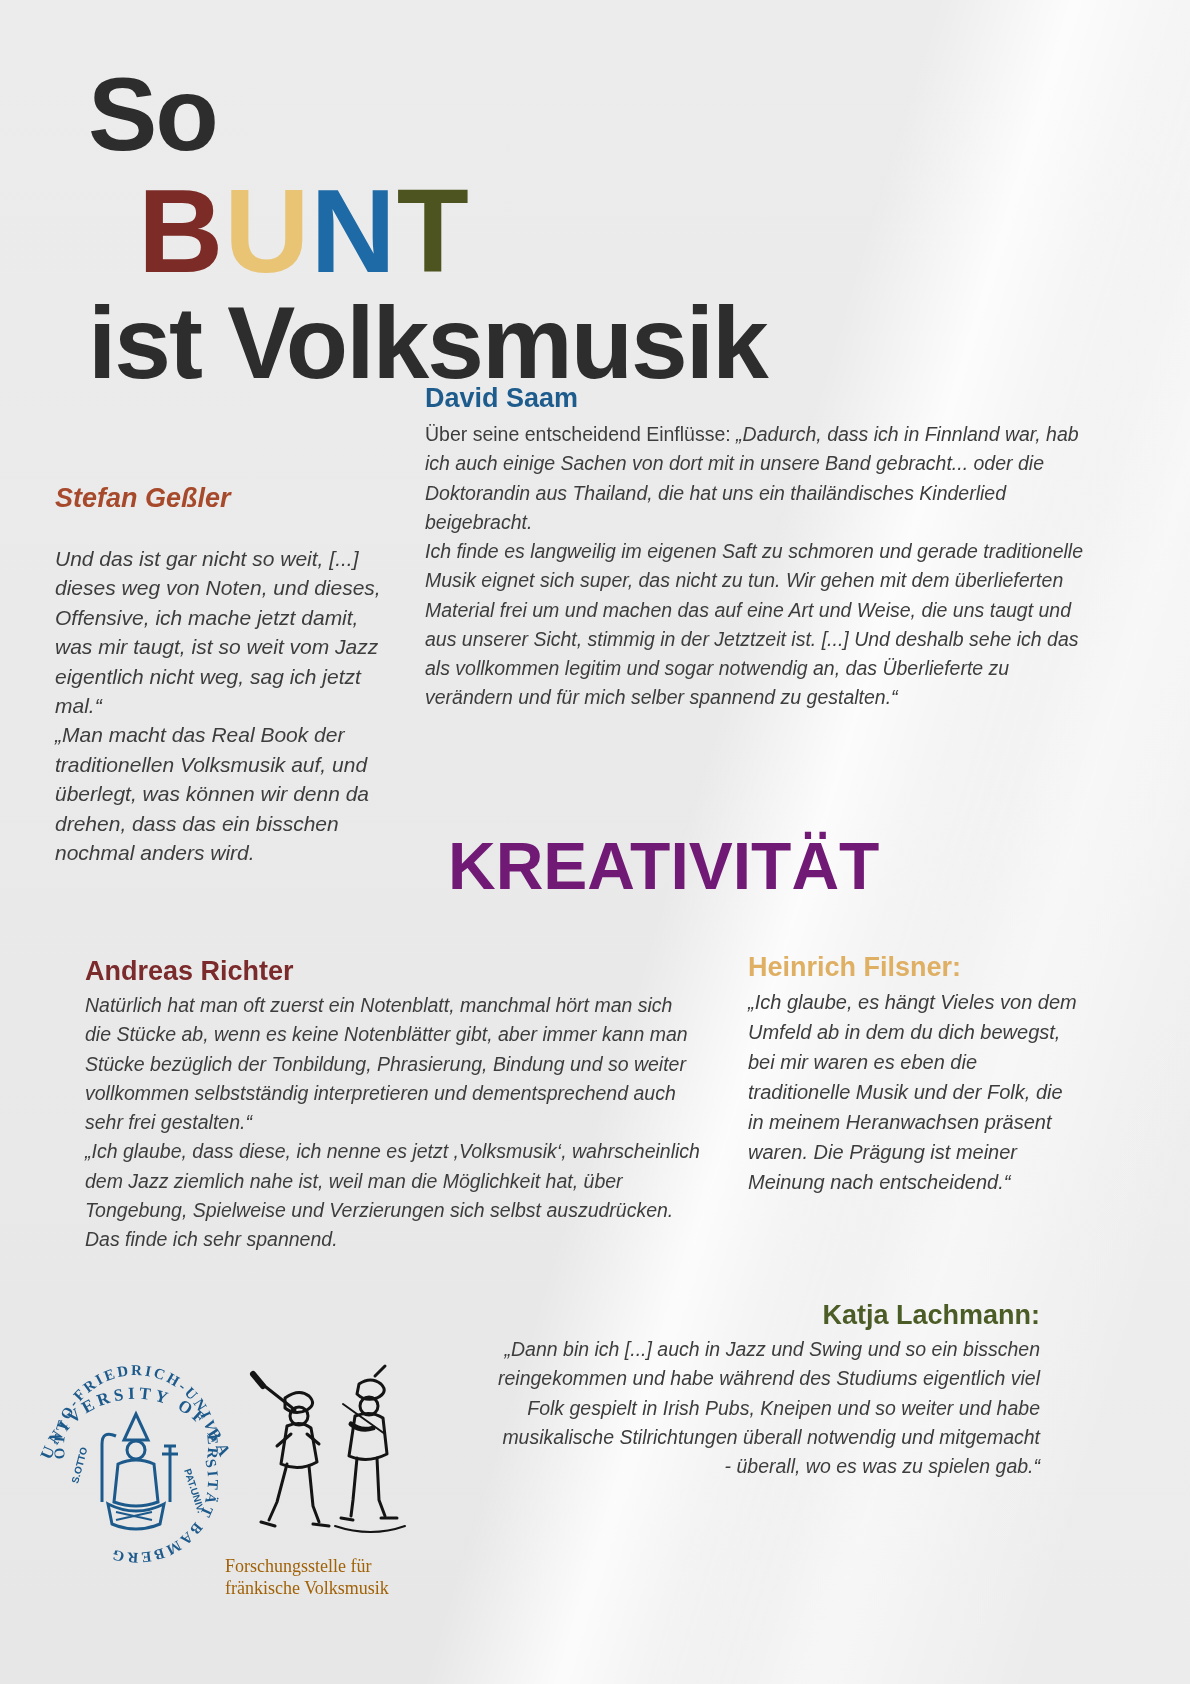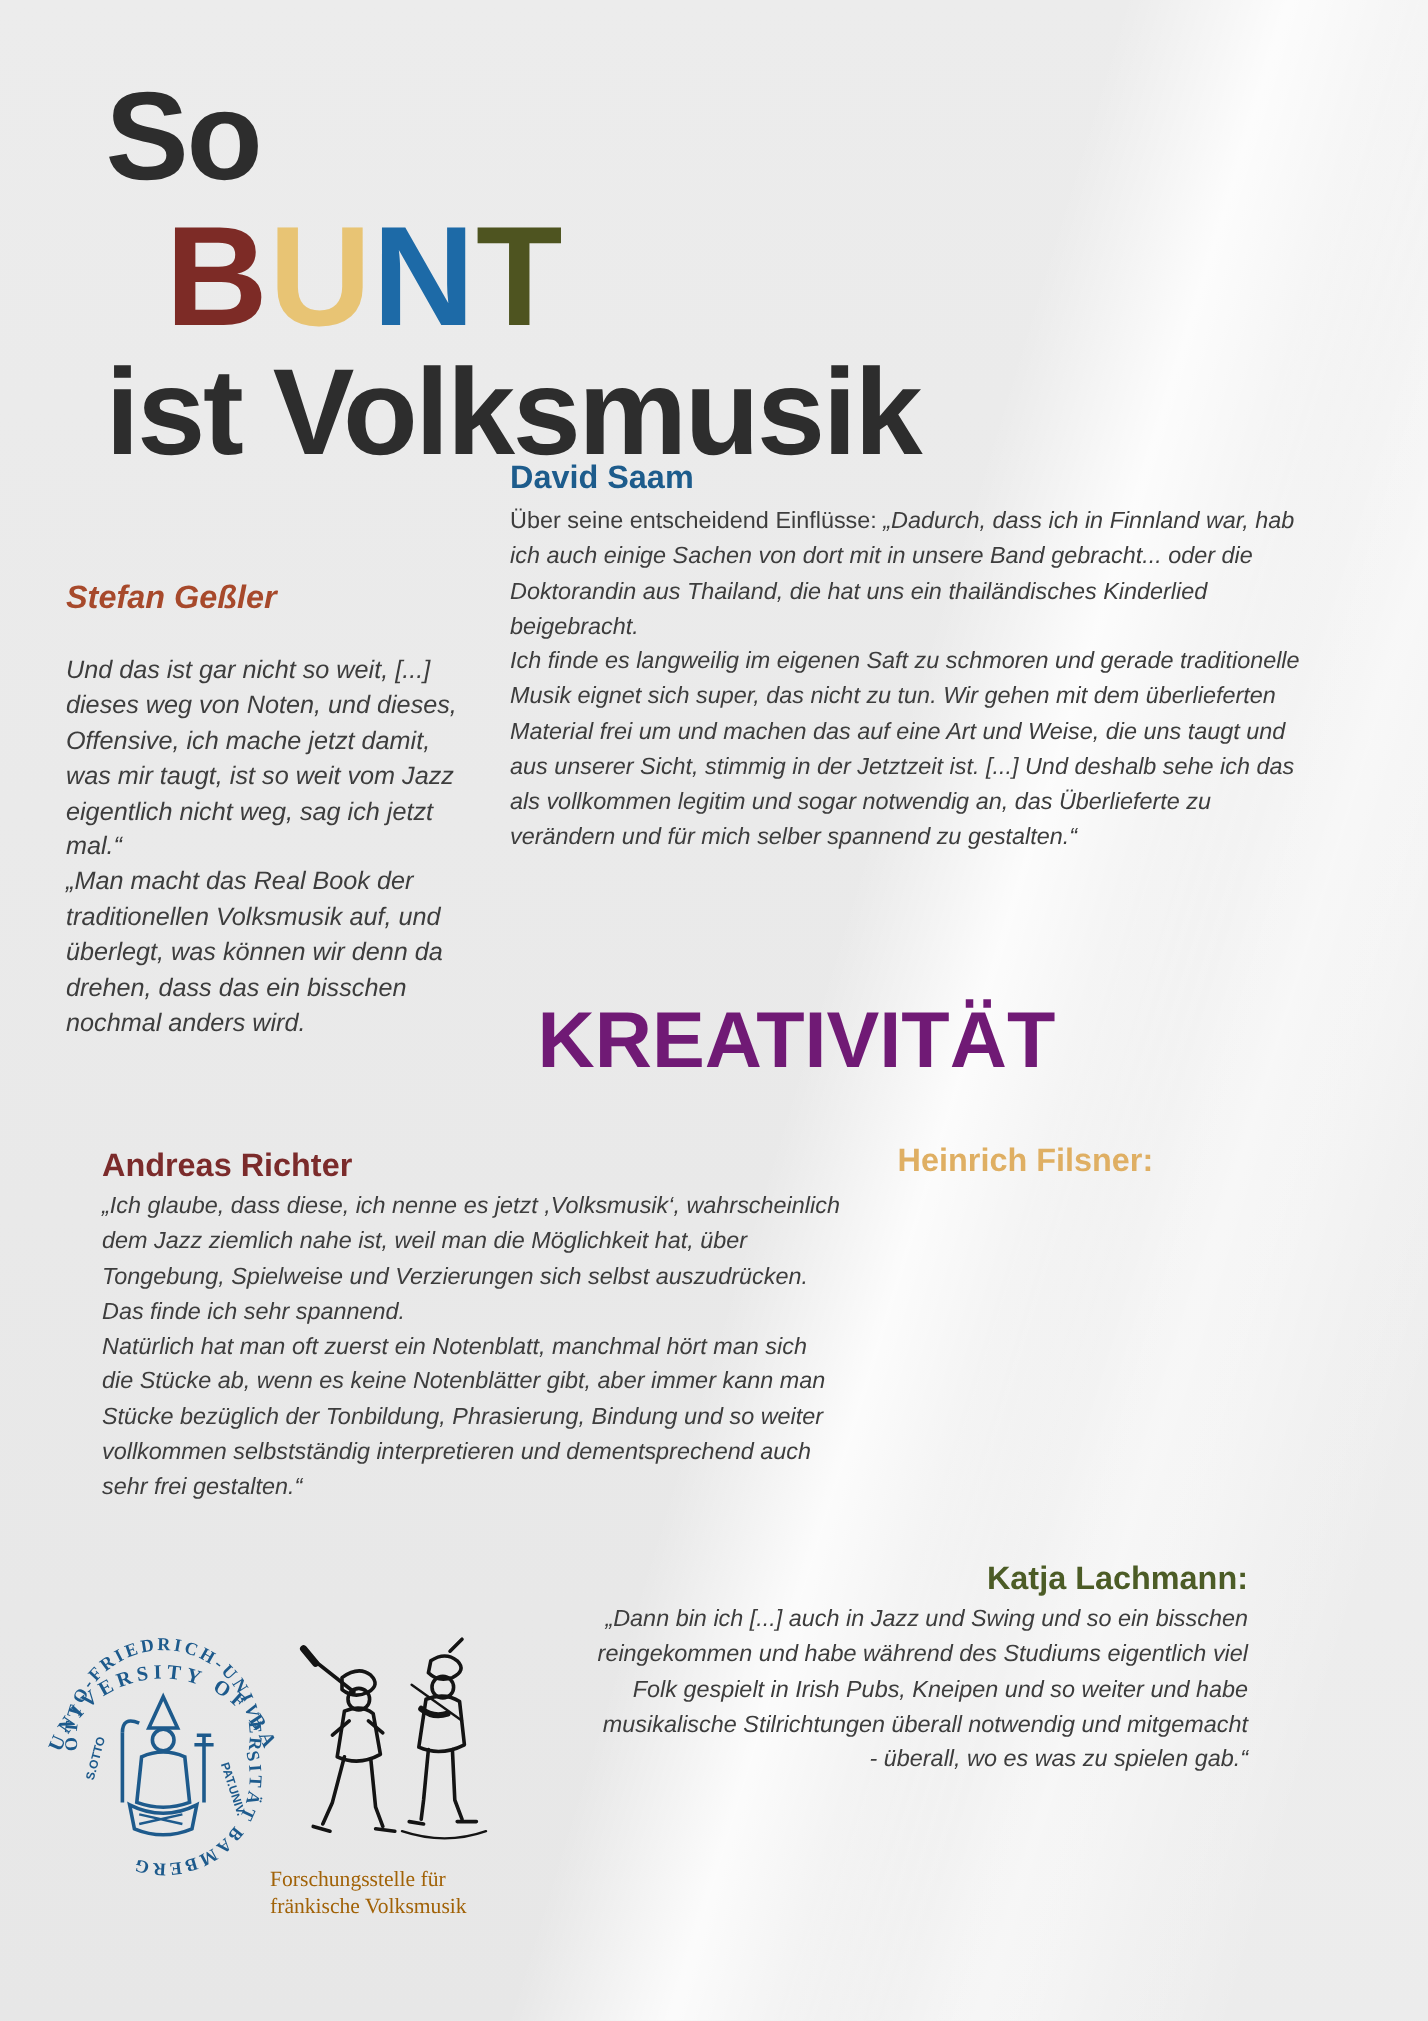--- a/index.html
+++ b/index.html
@@ -70,26 +70,27 @@
 <div class="abs stefan">
   <p class="sec-name">Stefan Geßler</p>
   <p class="sec-text block-p">Und das ist gar nicht so weit, [...] dieses weg von Noten, und dieses, Offensive, ich mache jetzt damit, was mir taugt, ist so weit vom Jazz eigentlich nicht weg, sag ich jetzt mal.“</p>
   <p class="sec-text block-p">„Man macht das Real Book der traditionellen Volksmusik auf, und überlegt, was können wir denn da drehen, dass das ein bisschen nochmal anders wird.</p>
 </div>
 
 <div class="abs kreativitaet" style="color: #701a75;">KREATIVITÄT</div>
 
 <div class="abs andreas">
   <p class="sec-name">Andreas Richter</p>
+  <p class="sec-text block-p">Natürlich hat man oft zuerst ein Notenblatt, manchmal hört man sich die Stücke ab, wenn es keine Notenblätter gibt, aber immer kann man Stücke bezüglich der Tonbildung, Phrasierung, Bindung und so weiter vollkommen selbstständig interpretieren und dementsprechend auch sehr frei gestalten.“</p>
   <p class="sec-text block-p">„Ich glaube, dass diese, ich nenne es jetzt ,Volksmusik‘, wahrscheinlich dem Jazz ziemlich nahe ist, weil man die Möglichkeit hat, über Tongebung, Spielweise und Verzierungen sich selbst auszudrücken. Das finde ich sehr spannend.</p>
-  <p class="sec-text block-p">Natürlich hat man oft zuerst ein Notenblatt, manchmal hört man sich die Stücke ab, wenn es keine Notenblätter gibt, aber immer kann man Stücke bezüglich der Tonbildung, Phrasierung, Bindung und so weiter vollkommen selbstständig interpretieren und dementsprechend auch sehr frei gestalten.“</p>
 </div>
 
 <div class="abs heinrich">
   <p class="sec-name">Heinrich Filsner:</p>
+  <p class="sec-text block-p">„Ich glaube, es hängt Vieles von dem Umfeld ab in dem du dich bewegst, bei mir waren es eben die traditionelle Musik und der Folk, die in meinem Heranwachsen präsent waren. Die Prägung ist meiner Meinung nach entscheidend.“</p>
 </div>
 
 <div class="abs katja">
   <p class="sec-name">Katja Lachmann:</p>
   <p class="sec-text block-p">„Dann bin ich [...] auch in Jazz und Swing und so ein bisschen reingekommen und habe während des Studiums eigentlich viel Folk gespielt in Irish Pubs, Kneipen und so weiter und habe musikalische Stilrichtungen überall notwendig und mitgemacht - überall, wo es was zu spielen gab.“</p>
 </div>
 
 <svg class="abs seal" viewBox="0 0 208 212">
   <defs>
     <path id="arcOuterTop" d="M 16,118 A 90,90 0 0 1 192,118"></path>

